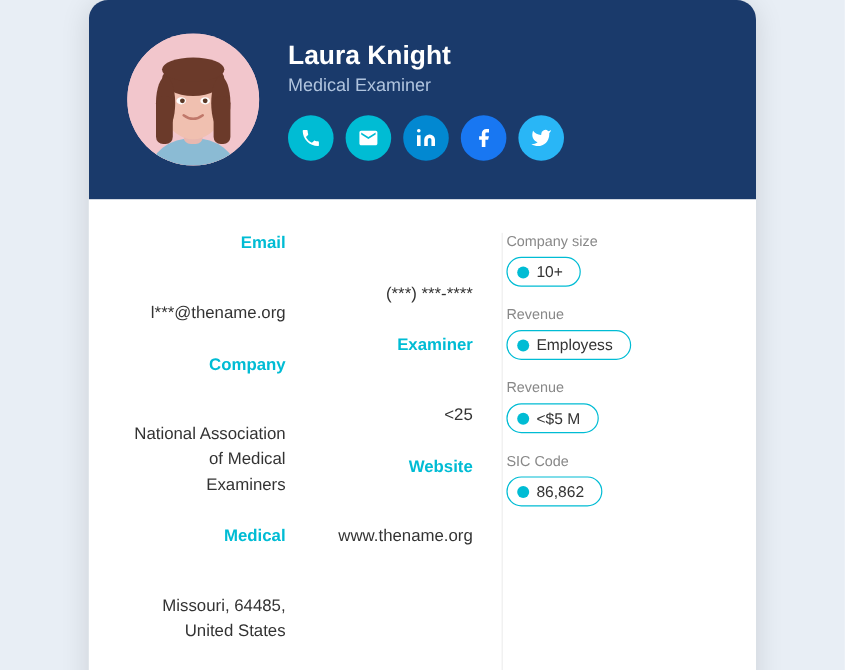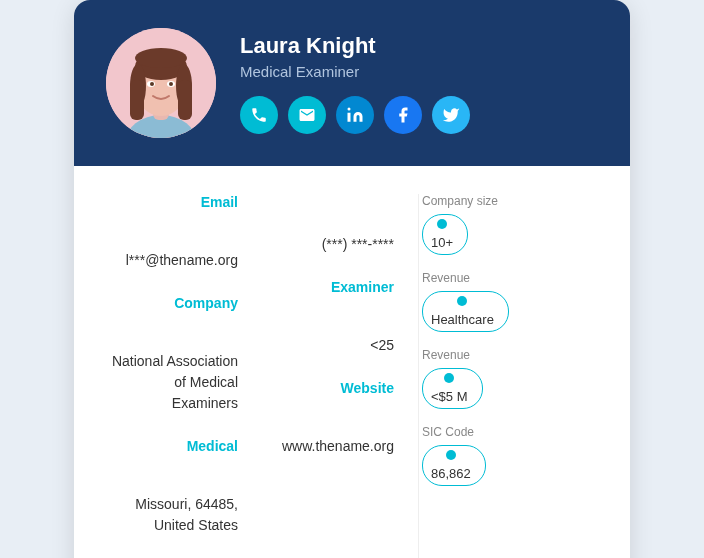--- a/index.html
+++ b/index.html
@@ -116,21 +116,20 @@
     .pill {
       display: inline-flex;
       align-items: center;
       gap: 6px;
       border: 1.5px solid #00bcd4;
       border-radius: 20px;
       padding: 4px 14px 4px 8px;
       font-size: 13px;
       color: #333;
       background: #fff;
-      flex-direction: column;
     }
     .pill-dot {
       width: 10px;
       height: 10px;
       border-radius: 50%;
       background: #00bcd4;
       display: inline-block;
       flex-shrink: 0;
     }
   </style>
@@ -239,21 +238,21 @@
         <div class="right-label">Company size</div>
         <div class="pill">
           <span class="pill-dot"></span>
           <span>10+</span>
         </div>
       </div>
       <div class="right-panel-item">
         <div class="right-label">Revenue</div>
         <div class="pill">
           <span class="pill-dot"></span>
-          <span>Healthcare</span>
+          <span>Employess</span>
         </div>
       </div>
       <div class="right-panel-item">
         <div class="right-label">Revenue</div>
         <div class="pill">
           <span class="pill-dot"></span>
           <span>&lt;$5 M</span>
         </div>
       </div>
       <div class="right-panel-item">

